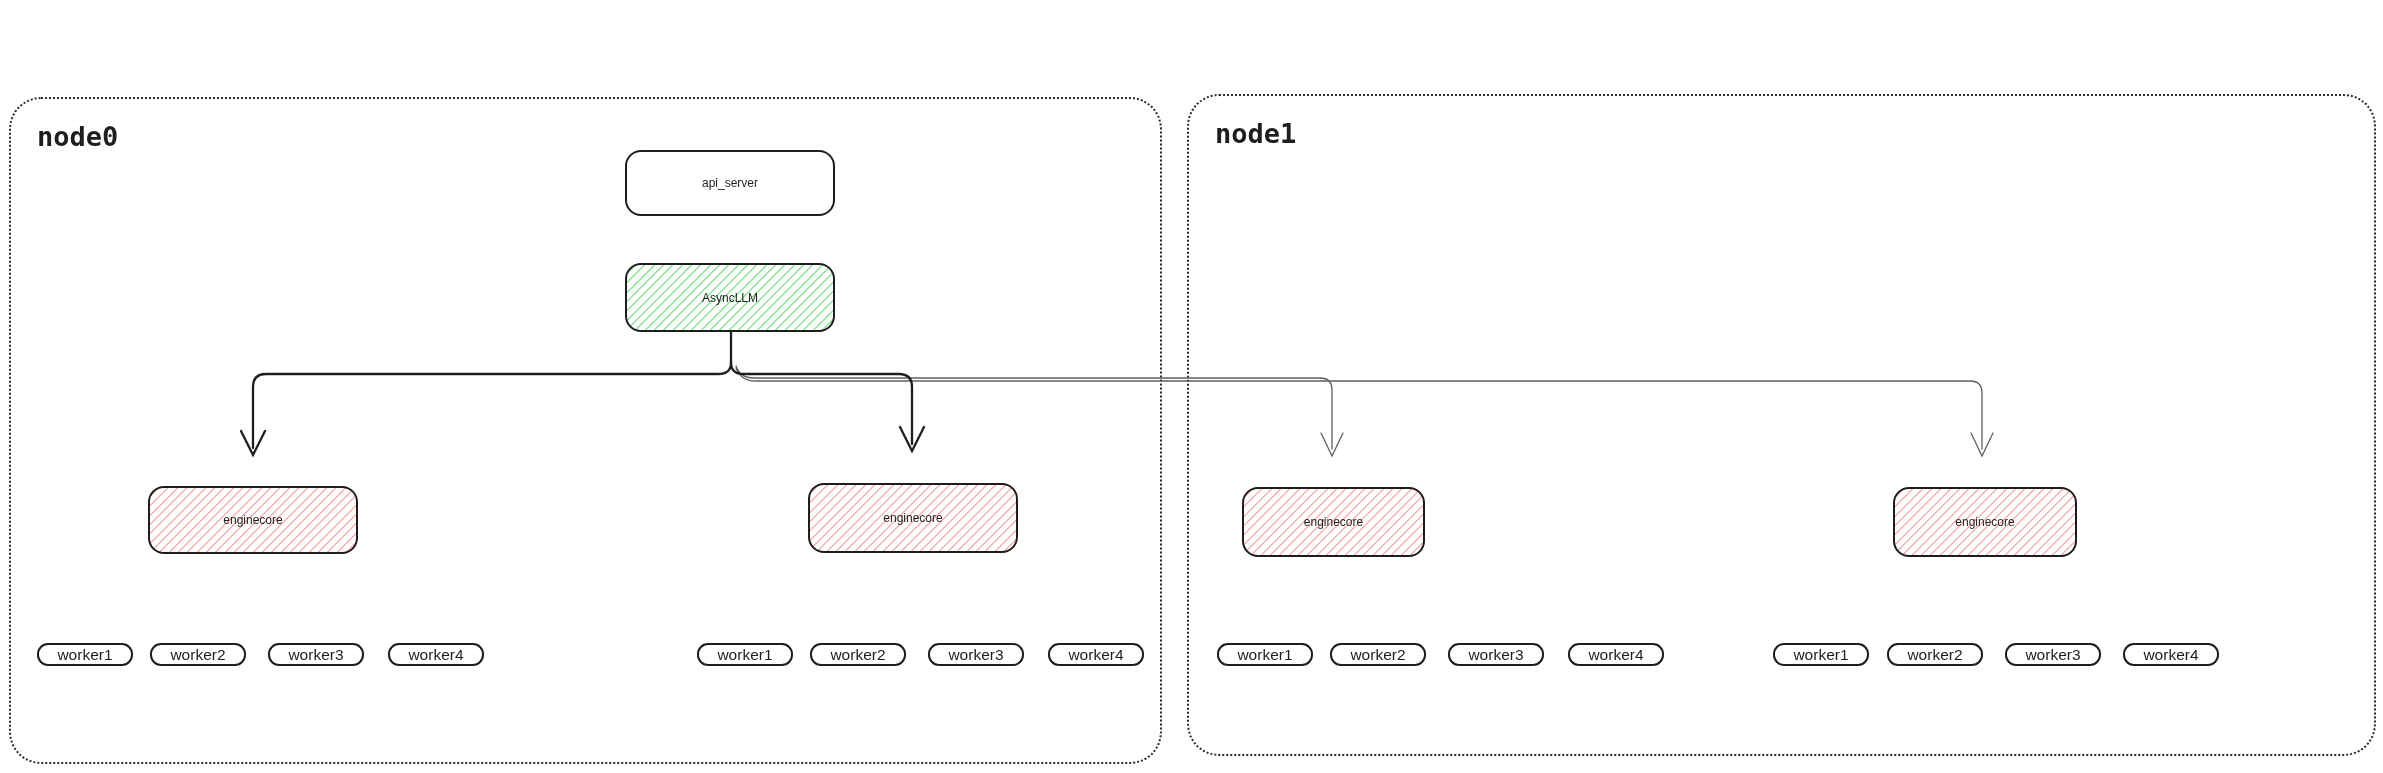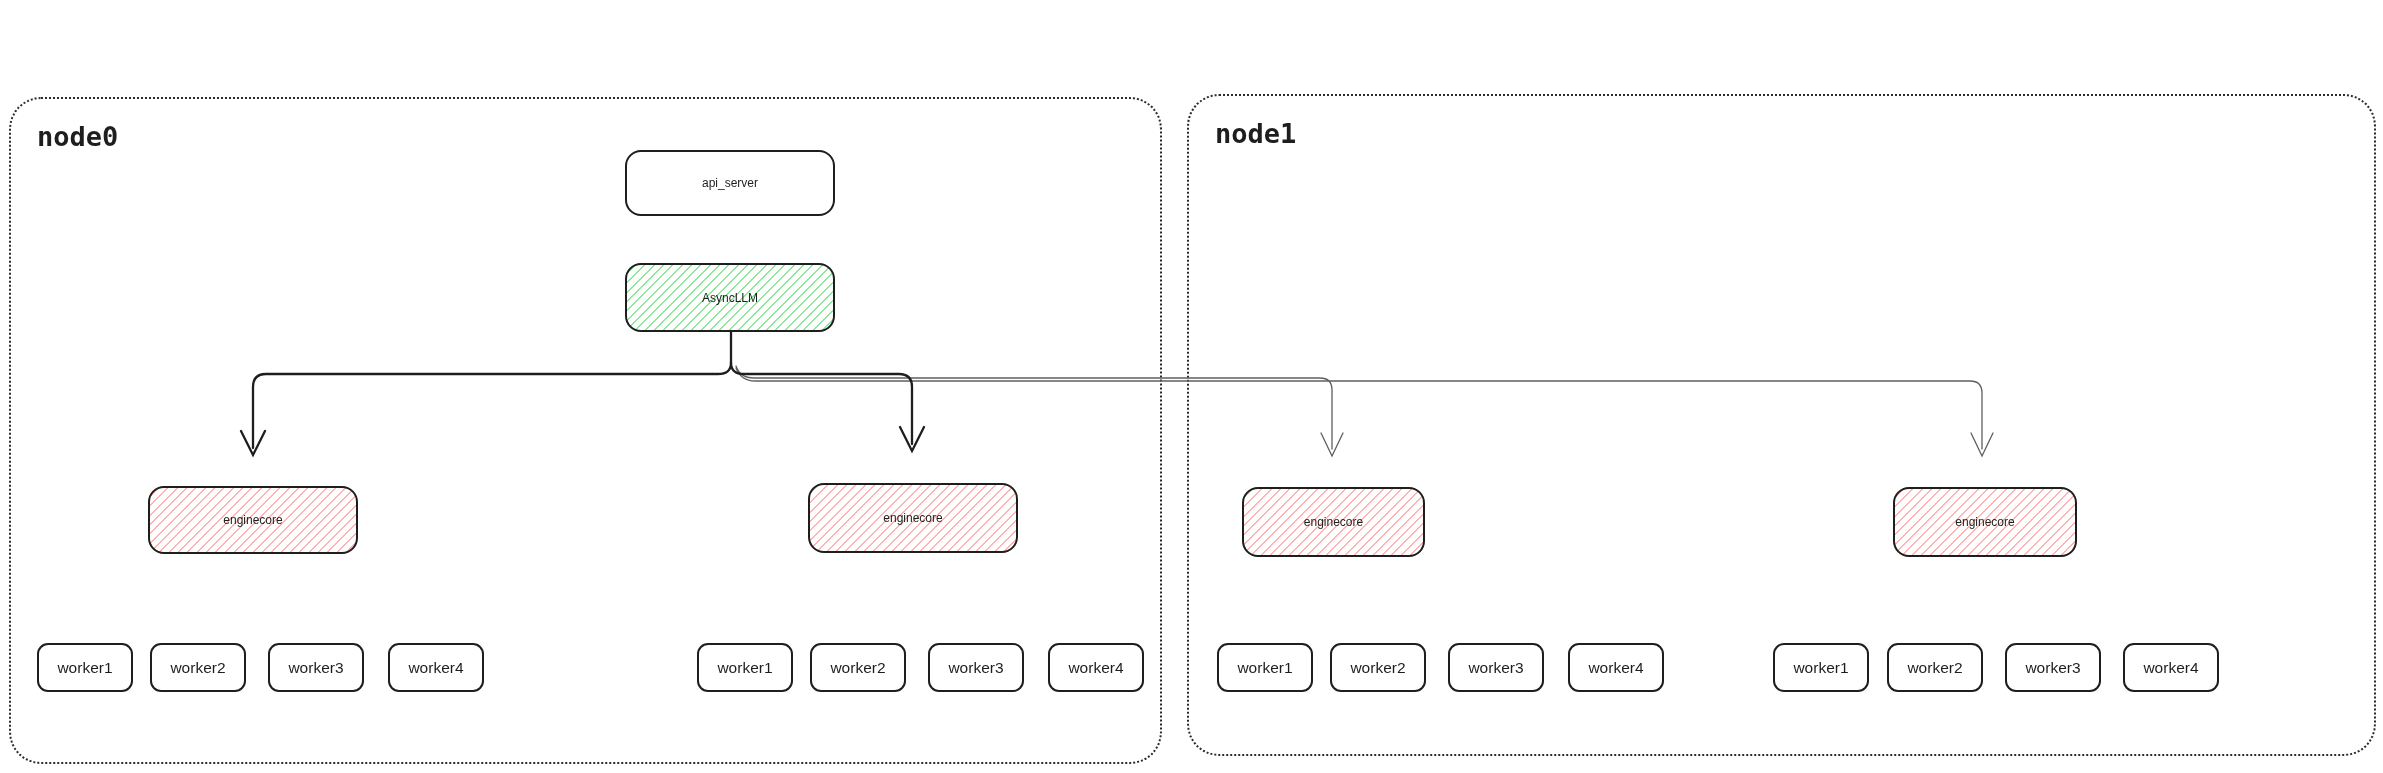--- a/index.html
+++ b/index.html
@@ -44,21 +44,21 @@
       #8ce99a 5.2px, #8ce99a 6.6px);
   }
   .hatch-red{
     background-image:repeating-linear-gradient(135deg,
       rgba(255,168,168,0) 0px, rgba(255,168,168,0) 5.2px,
       #ffb3b3 5.2px, #ffb3b3 6.6px);
     margin-top:24px;
   }
   .worker{
     position:absolute;
-    width:96px;height:49px;
+    width:96px;height:23px;
     border:2.2px solid #1e1e1e;
     border-radius:11px;
     display:flex;align-items:center;justify-content:center;
     font-size:15.5px;
     background:#ffffff;
     box-sizing:border-box;
   }
   svg.connectors{position:absolute;left:0;top:0;}
   .conn-thick{stroke:#1e1e1e;stroke-width:2.3;fill:none;stroke-linecap:round;}
   .conn-thin{stroke:#5f5f5f;stroke-width:1.3;fill:none;stroke-linecap:round;}

